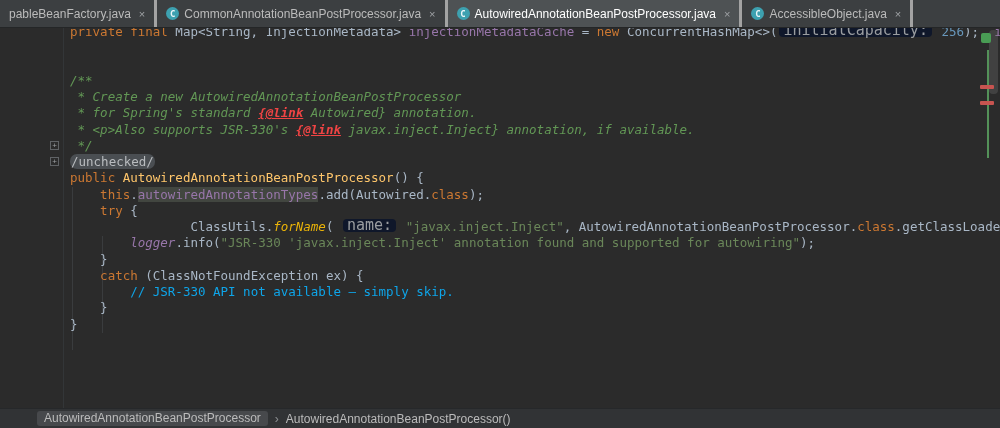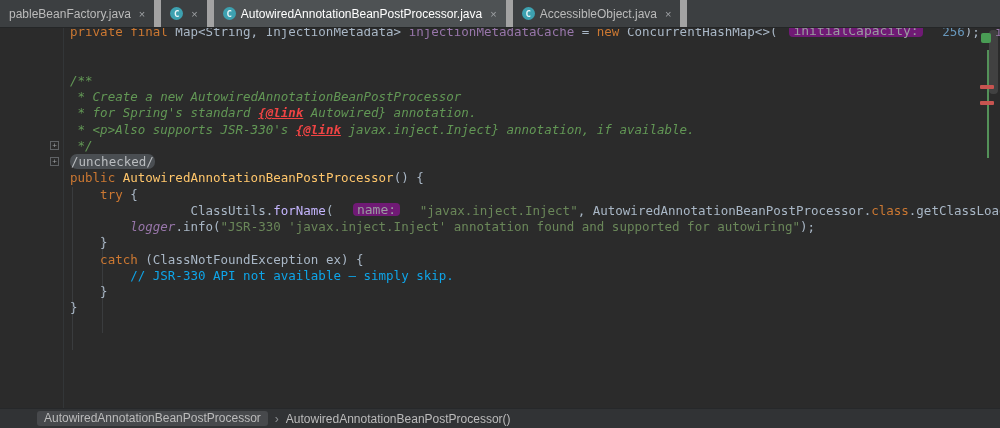--- a/index.html
+++ b/index.html
@@ -9,21 +9,21 @@
   }
 
   
   .tabbar {
     position:absolute; top:0; left:0; right:0; height:27px;
     background:#3c3f41; border-bottom:1px solid #242627;
     display:flex; align-items:stretch; z-index:30;
   }
   .tab {
     display:inline-flex; align-items:center; gap:5px;
-    padding:0 9px; border-right:7px solid #a3a3a3;
+    padding:0 9px; border-right:3px solid #a3a3a3;
     font-size:12px; color:#bbbbbb; white-space:nowrap; cursor:default;
   }
   .tab.active { background:#4e5254; color:#ffffff; }
   .cicon {
     width:13px; height:13px; border-radius:50%;
     background:#3da1b0; color:#eaf6f8;
     font-family:"DejaVu Sans Mono", monospace; font-size:9px; font-weight:bold;
     display:inline-flex; align-items:center; justify-content:center; flex:none;
   }
   .tclose { color:#9fa2a5; font-size:11px; margin-left:3px; }
@@ -41,27 +41,27 @@
   .kw  { color:#cc7832; }
   .d   { color:#a9b7c6;text-align:center; }
   .str { color:#6a8759; }
   .num { color:#6897bb; }
   .cmt { color:#0ea5e9; }
   .doc { color:#629755; font-style:italic; }
   .doctag { color:#ef4444; font-style:italic; font-weight:bold; text-decoration:underline; }
   .field { color:#9876aa; }
   .it { font-style:italic; }
   .decl { color:#ffc66b; }
-  .sm { color:#c4b5fd; }
+  .sm { color:#eab308; font-style:italic; }
   .hl { background:#424640; }
   .fold { background:#4a4e52; color:#b9bcbf; padding:0 1px;border-radius:7px; }
   .hint {
-    display:inline-block; background:#701a75; color:#9a9da0;
-    border-radius:4px; padding:0 4px; margin:0 12px;
-    font-size:13px; line-height:13px; vertical-align:1px;
+    display:inline-block; background:#0f172a; color:#9a9da0;
+    border-radius:4px; padding:0 4px; margin:0 2px;
+    font-size:15px; line-height:13px; vertical-align:1px;
   }
   .caret {
     display:inline-block; width:1.5px; height:13px; margin:0 -0.75px;
     background:#cccccc; transform:translateY(2px);
   }
 
   
   .gutter-sep { position:absolute; left:63px; top:27px; width:1px; height:382px; background:#333638; z-index:1; }
   .indent-guide { position:absolute; width:1px; background:#3a3c3e; z-index:1; }
   .g1 { left:72px;  top:187px; height:163px; }
@@ -101,20 +101,21 @@
       <div class="line"><span class="kw">private final </span><span class="d">Map&lt;String, InjectionMetadata&gt; </span><span class="field">injectionMetadataCache </span><span class="d">= </span><span class="kw">new </span><span class="d">ConcurrentHashMap&lt;&gt;(</span><span class="hint">initialCapacity:</span><span class="num"> 256</span><span class="d">);  </span><span class="field">inject</span></div>
       <div class="line"></div>
       <div class="line"></div>
       <div class="line"><span class="doc">/**</span></div>
       <div class="line"><span class="doc"> * Create a new AutowiredAnnotationBeanPostProcessor</span></div>
       <div class="line"><span class="doc"> * for Spring's standard </span><span class="doctag">{@link</span><span class="doc"> Autowired} annotation.</span></div>
       <div class="line"><span class="doc"> * &lt;p&gt;Also supports JSR-330's </span><span class="doctag">{@link</span><span class="doc"> javax.inject.Inject} annotation, if available.</span></div>
       <div class="line"><span class="doc"> */</span></div>
       <div class="line"><span class="fold">/unchecked/</span></div>
       <div class="line"><span class="kw">public </span><span class="decl">AutowiredAnnotationBeanPostProcessor</span><span class="d">() {</span></div>
+      <div class="line"><span class="d">    </span><span class="kw">this</span><span class="d">.</span><span class="field hl">autowiredAnnotationTypes</span><span class="d">.add(Autowired.</span><span class="kw">class</span><span class="d">);</span></div>
       <div class="line"><span class="d">    </span><span class="kw">try</span><span class="d"> {</span></div>
       <div class="line"><span class="d">                ClassUtils.</span><span class="sm">forName</span><span class="d">( </span><span class="hint">name:</span><span class="d"> </span><span class="str">"javax.inject.Inject"</span><span class="d">, AutowiredAnnotationBeanPostProcessor.</span><span class="kw">class</span><span class="d">.getClassLoader</span></div>
       <div class="line"><span class="d">        </span><span class="field it">logger</span><span class="d">.info(</span><span class="str">"JSR-330 'javax.inject.Inject' annotation found and supported for autowiring"</span><span class="d">);</span></div>
       <div class="line"><span class="d">    }</span></div>
       <div class="line"><span class="d">    </span><span class="kw">catch</span><span class="d"> (ClassNotFoundException ex) {</span></div>
       <div class="line"><span class="d">        </span><span class="cmt">// JSR-330 API not available — simply skip.</span></div>
       <div class="line"><span class="d">    }</span></div>
       <div class="line"><span class="d">}</span></div>
     </div>
   <div class="foldbox fold1">+</div>
@@ -126,20 +127,21 @@
   <div class="thumb"></div>
 </div>
 
 <div class="tabbar">
     <div class="tab">
       <span>pableBeanFactory.java</span>
       <span class="tclose">×</span>
     </div>
     <div class="tab">
       <span class="cicon">C</span>
+      <span>CommonAnnotationBeanPostProcessor.java</span>
       <span class="tclose">×</span>
     </div>
     <div class="tab active">
       <span class="cicon">C</span>
       <span>AutowiredAnnotationBeanPostProcessor.java</span>
       <span class="tclose">×</span>
     </div>
     <div class="tab">
       <span class="cicon">C</span>
       <span>AccessibleObject.java</span>

